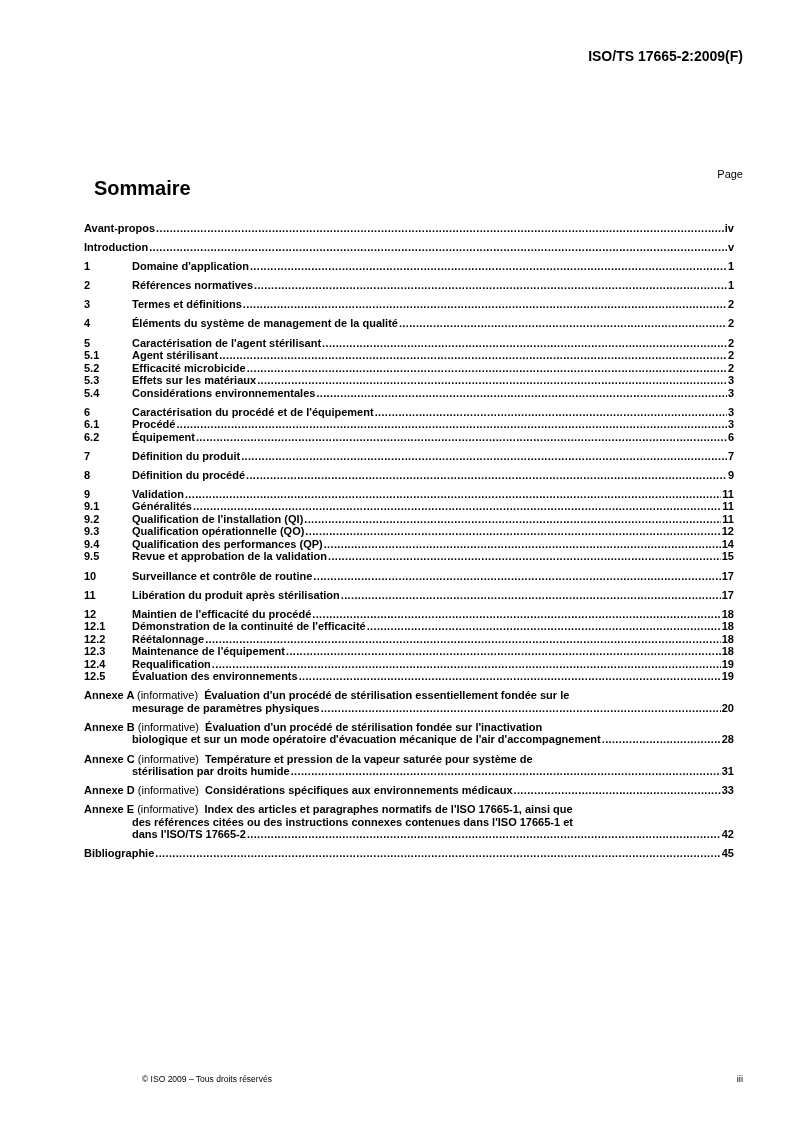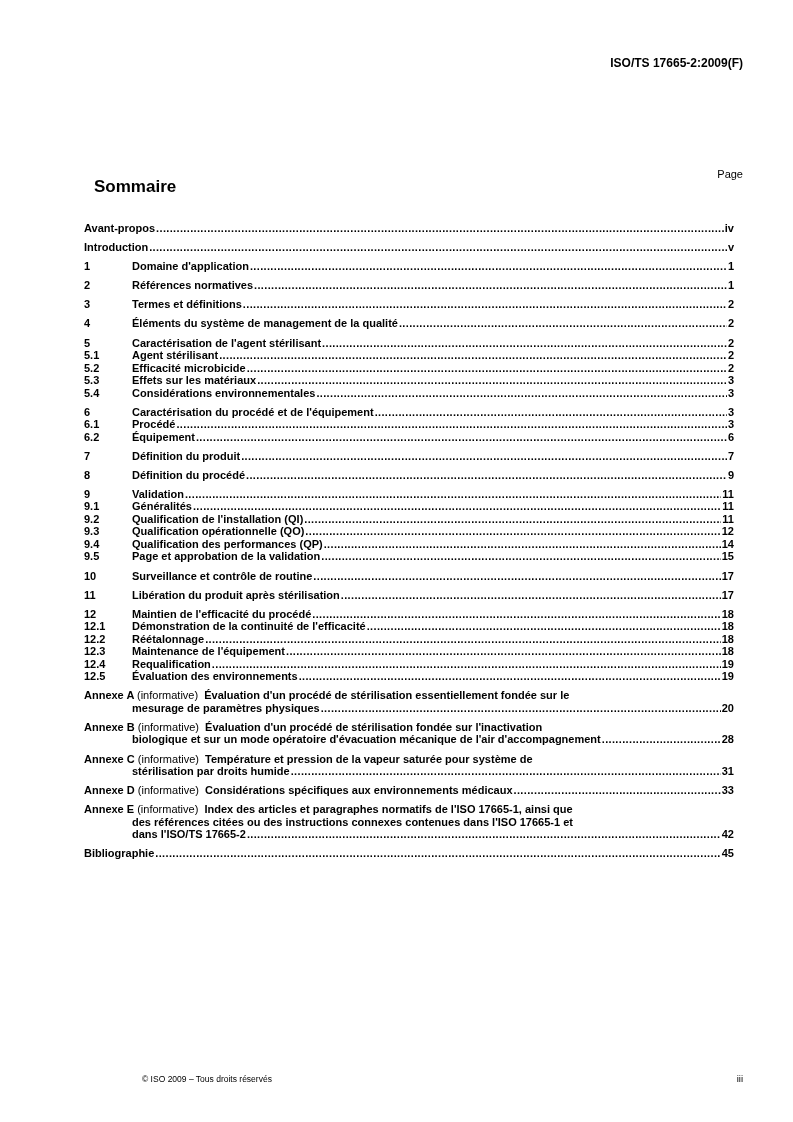--- a/index.html
+++ b/index.html
@@ -1,26 +1,26 @@
 <!DOCTYPE html>
 <html><head>
 <meta charset="utf-8">
 <style>
   html, body { margin: 0; padding: 0; background: #ffffff; }
   body {
     width: 793px; height: 1122px; position: relative; overflow: hidden;
     font-family: "Liberation Sans", sans-serif; color: #000;
   }
   .header-ref {
-    position: absolute; top: 56px; right: 50px;
-    font-weight: bold; font-size: 12px;
+    position: absolute; top: 48px; right: 50px;
+    font-weight: bold; font-size: 14px;
   }
   .title {
     position: absolute; top: 177px; left: 94px;
-    font-weight: bold; font-size: 17px;
+    font-weight: bold; font-size: 20px;
   }
   .page-label {
     position: absolute; top: 168px; right: 50px;
     font-size: 11px;
     text-align: right;
   }
   .toc {
     position: absolute; top: 222px; left: 84px; width: 650px;
     font-size: 11px; font-weight: bold; line-height: 12.5px;
   }
@@ -197,21 +197,21 @@
         <span class="pg">12</span>
       </div>
       <div class="row">
         <span class="num">9.4</span>
         <span class="label">Qualification des performances (QP)</span>
         <span class="dots"></span>
         <span class="pg">14</span>
       </div>
       <div class="row">
         <span class="num">9.5</span>
-        <span class="label">Page et approbation de la validation</span>
+        <span class="label">Revue et approbation de la validation</span>
         <span class="dots"></span>
         <span class="pg">15</span>
       </div>
     </div>
     <div class="group">
       <div class="row">
         <span class="num">10</span>
         <span class="label">Surveillance et contrôle de routine</span>
         <span class="dots"></span>
         <span class="pg">17</span>

